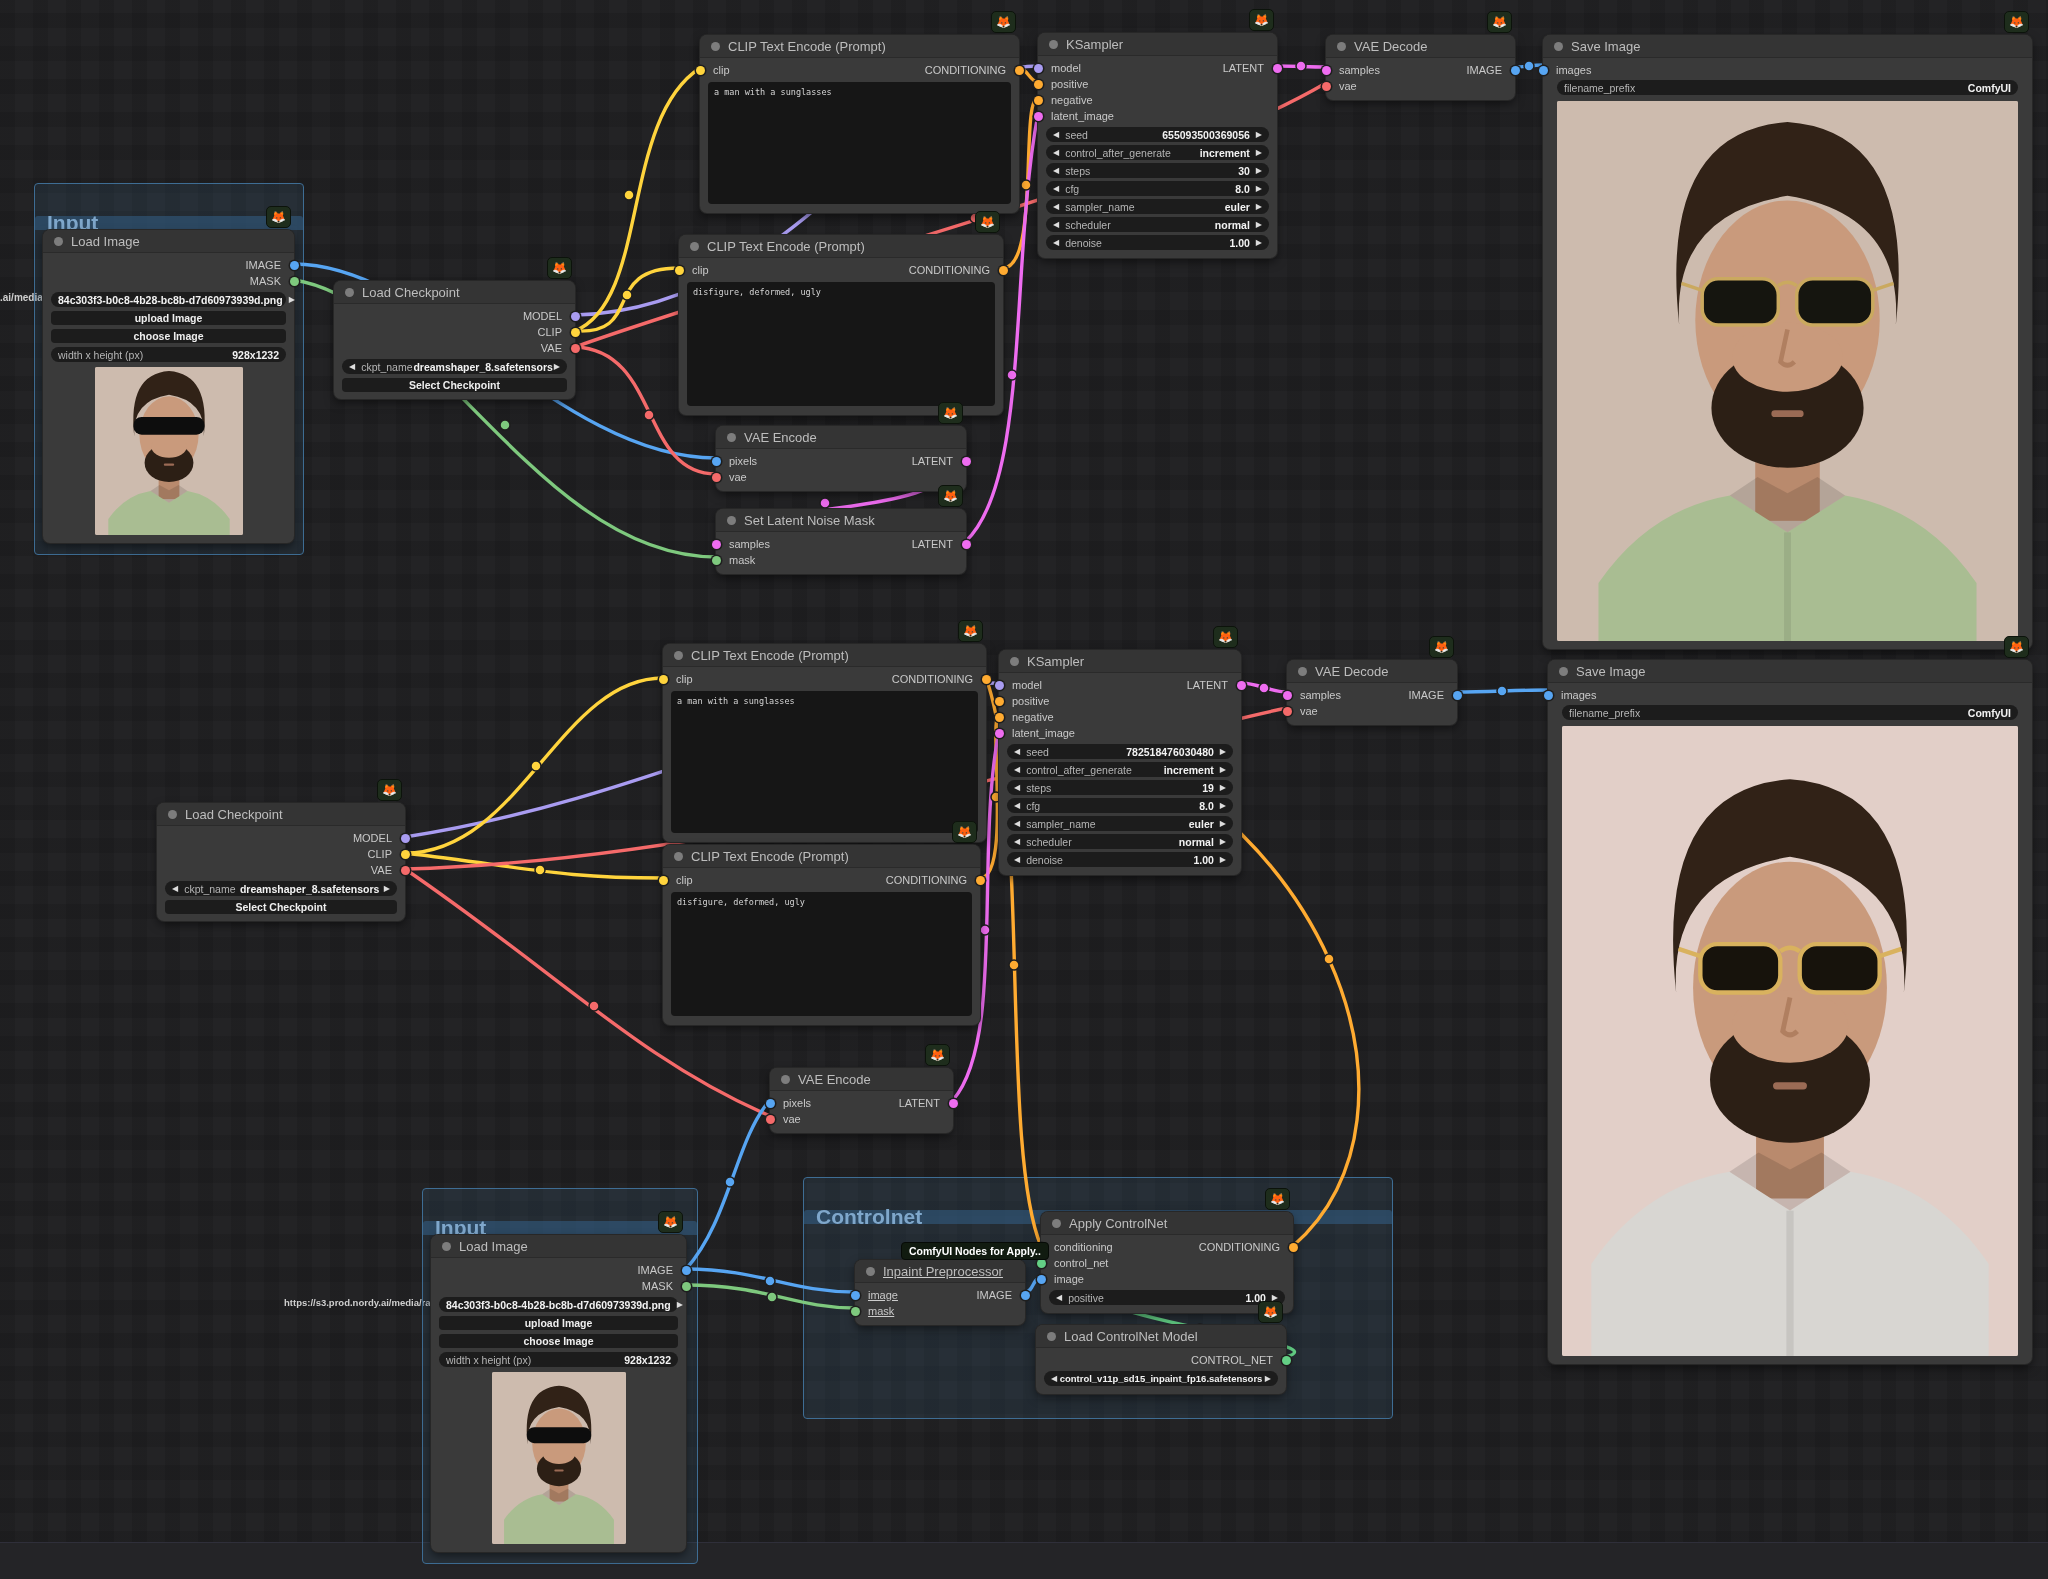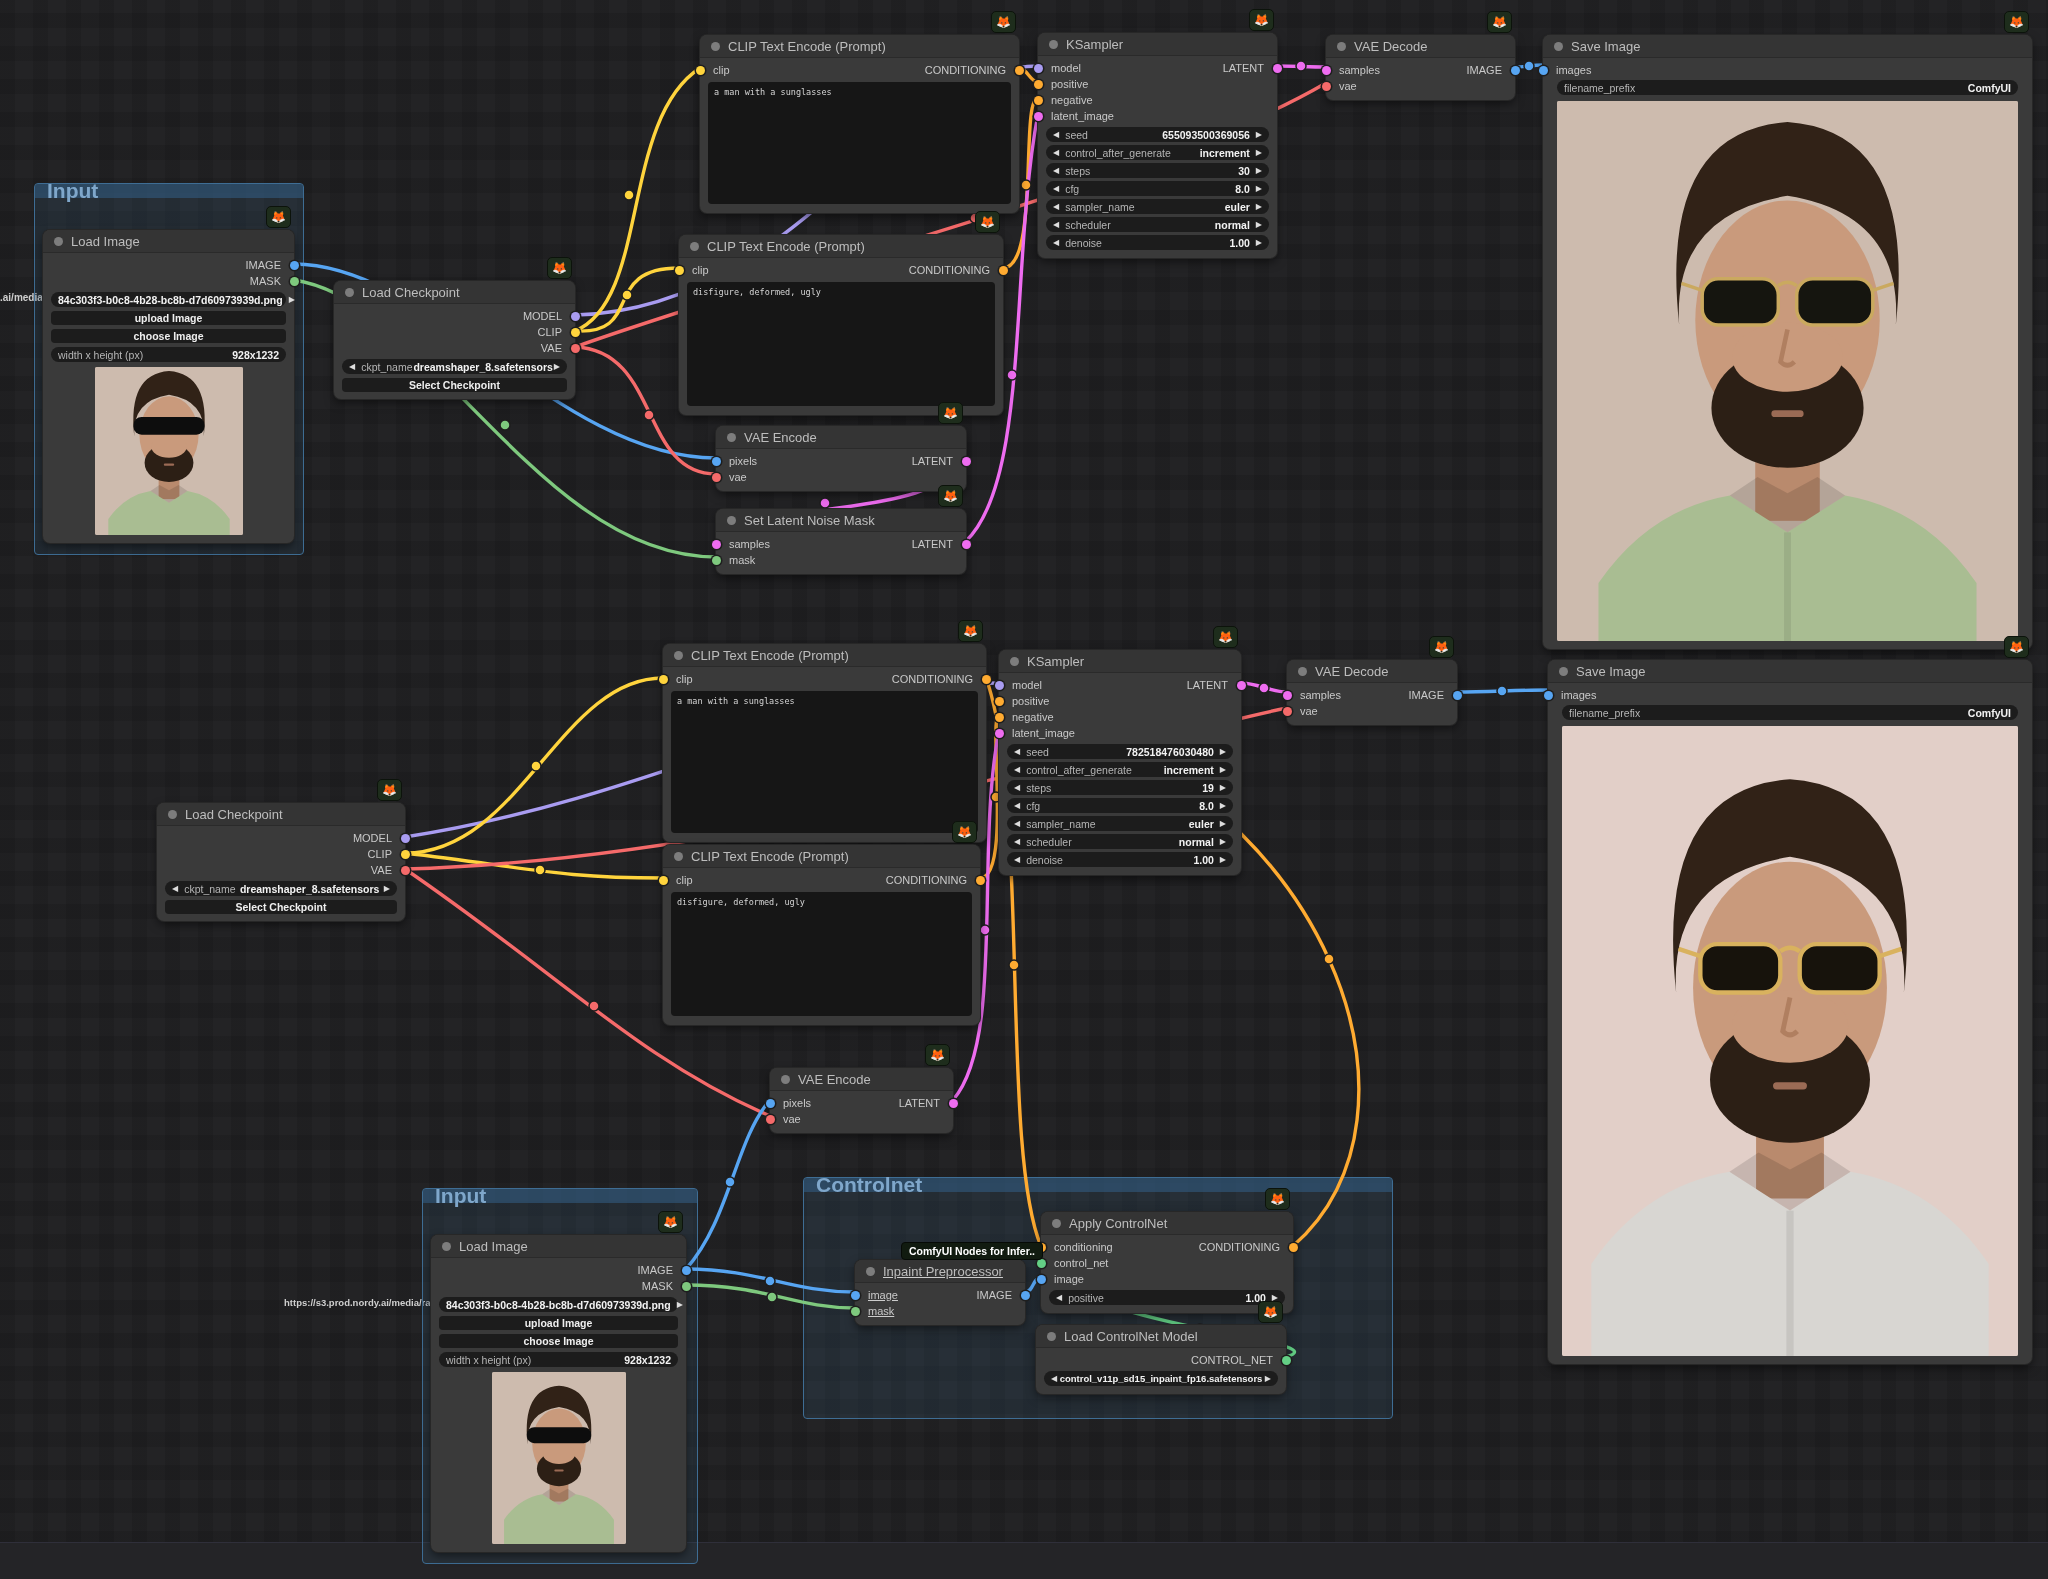--- a/index.html
+++ b/index.html
@@ -7,21 +7,21 @@
     background-color:#232325;
     background-image:
       repeating-linear-gradient(0deg, rgba(0,0,0,.10) 0 15px, transparent 15px 33px),
       repeating-linear-gradient(90deg, rgba(0,0,0,.10) 0 15px, transparent 15px 33px);
     font-family:"Liberation Sans",sans-serif;color:#ccc;}
   .footer-strip{position:absolute;left:0;top:1542px;width:2048px;height:37px;
     background:#242427;border-top:1px solid #2f2f3a;}
   
   .group{position:absolute;background:rgba(62,112,152,.16);border:1px solid #3e6d94;border-radius:4px;}
   .ghead{height:14px;background:rgba(50,92,128,.60);display:flex;align-items:center;
-    padding:0 12px;color:#7fa7cb;font-size:21px;font-weight:bold;border-radius:3px 3px 0 0;}
+    padding:0 12px;color:#7fa7cb;font-size:21px;font-weight:bold;border-radius:3px 3px 0 0;margin-top:32px;}
   
   .node{position:absolute;background:#3a3a3a;border-radius:7px;
     box-shadow:0 0 0 1px #272727,0 4px 10px rgba(0,0,0,.5);}
   .ntitle{height:22px;display:flex;align-items:center;gap:8px;padding:0 11px;
     color:#bdbdbd;font-size:13px;background:#343434;border-radius:7px 7px 0 0;
     border-bottom:1px solid rgba(0,0,0,.18);}
   .tdot{width:9px;height:9px;border-radius:50%;background:#7d7d7d;flex:none;}
   .prow{position:relative;height:16px;line-height:16px;font-size:11px;}
   .dot{position:absolute;top:3.5px;width:9px;height:9px;border-radius:50%;
     box-shadow:0 0 0 1.5px #1e1e1e;}
@@ -676,16 +676,16 @@
       <span class="lab-r">CONTROL_NET</span>
       <span class="dot r d-cnet"></span>
       </div>
     <div class="wpill" style="margin-bottom:8px;">
       <span class="arr">◀</span>
       <span class="wv center" style="font-size:9.5px;">control_v11p_sd15_inpaint_fp16.safetensors</span>
       <span class="arr">▶</span>
       </div>
   </div>
 
-  <div class="tooltip" style="left:901px;top:1242px;">ComfyUI Nodes for Infer..</div>
+  <div class="tooltip" style="left:901px;top:1242px;">ComfyUI Nodes for Apply..</div>
 
   <div class="footer-strip"></div>
 </div>
 
 </body></html>

